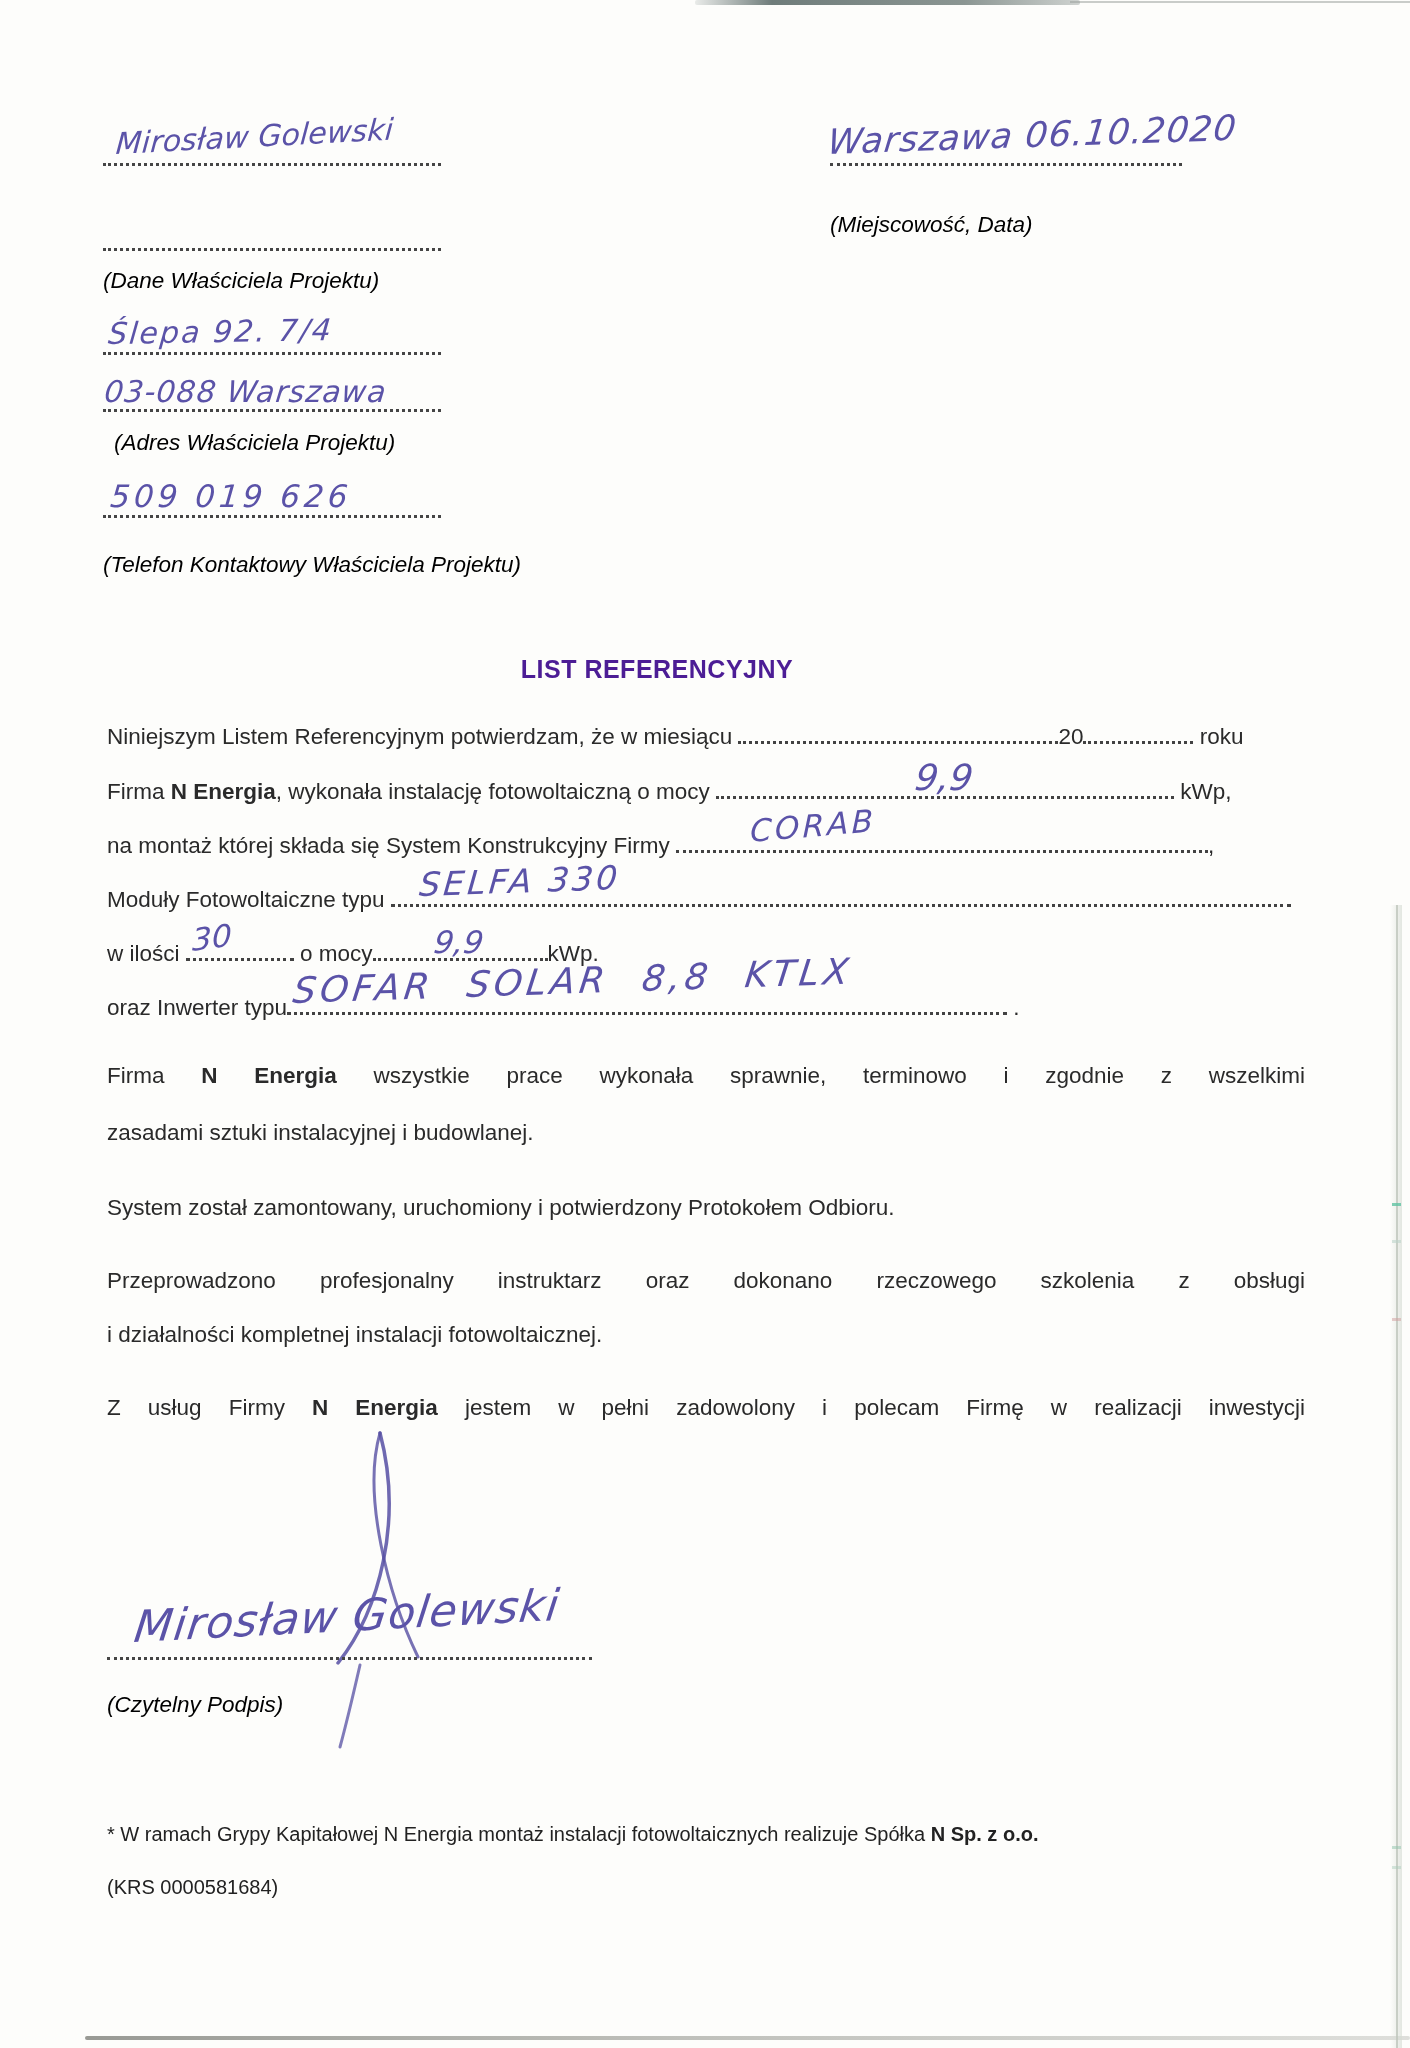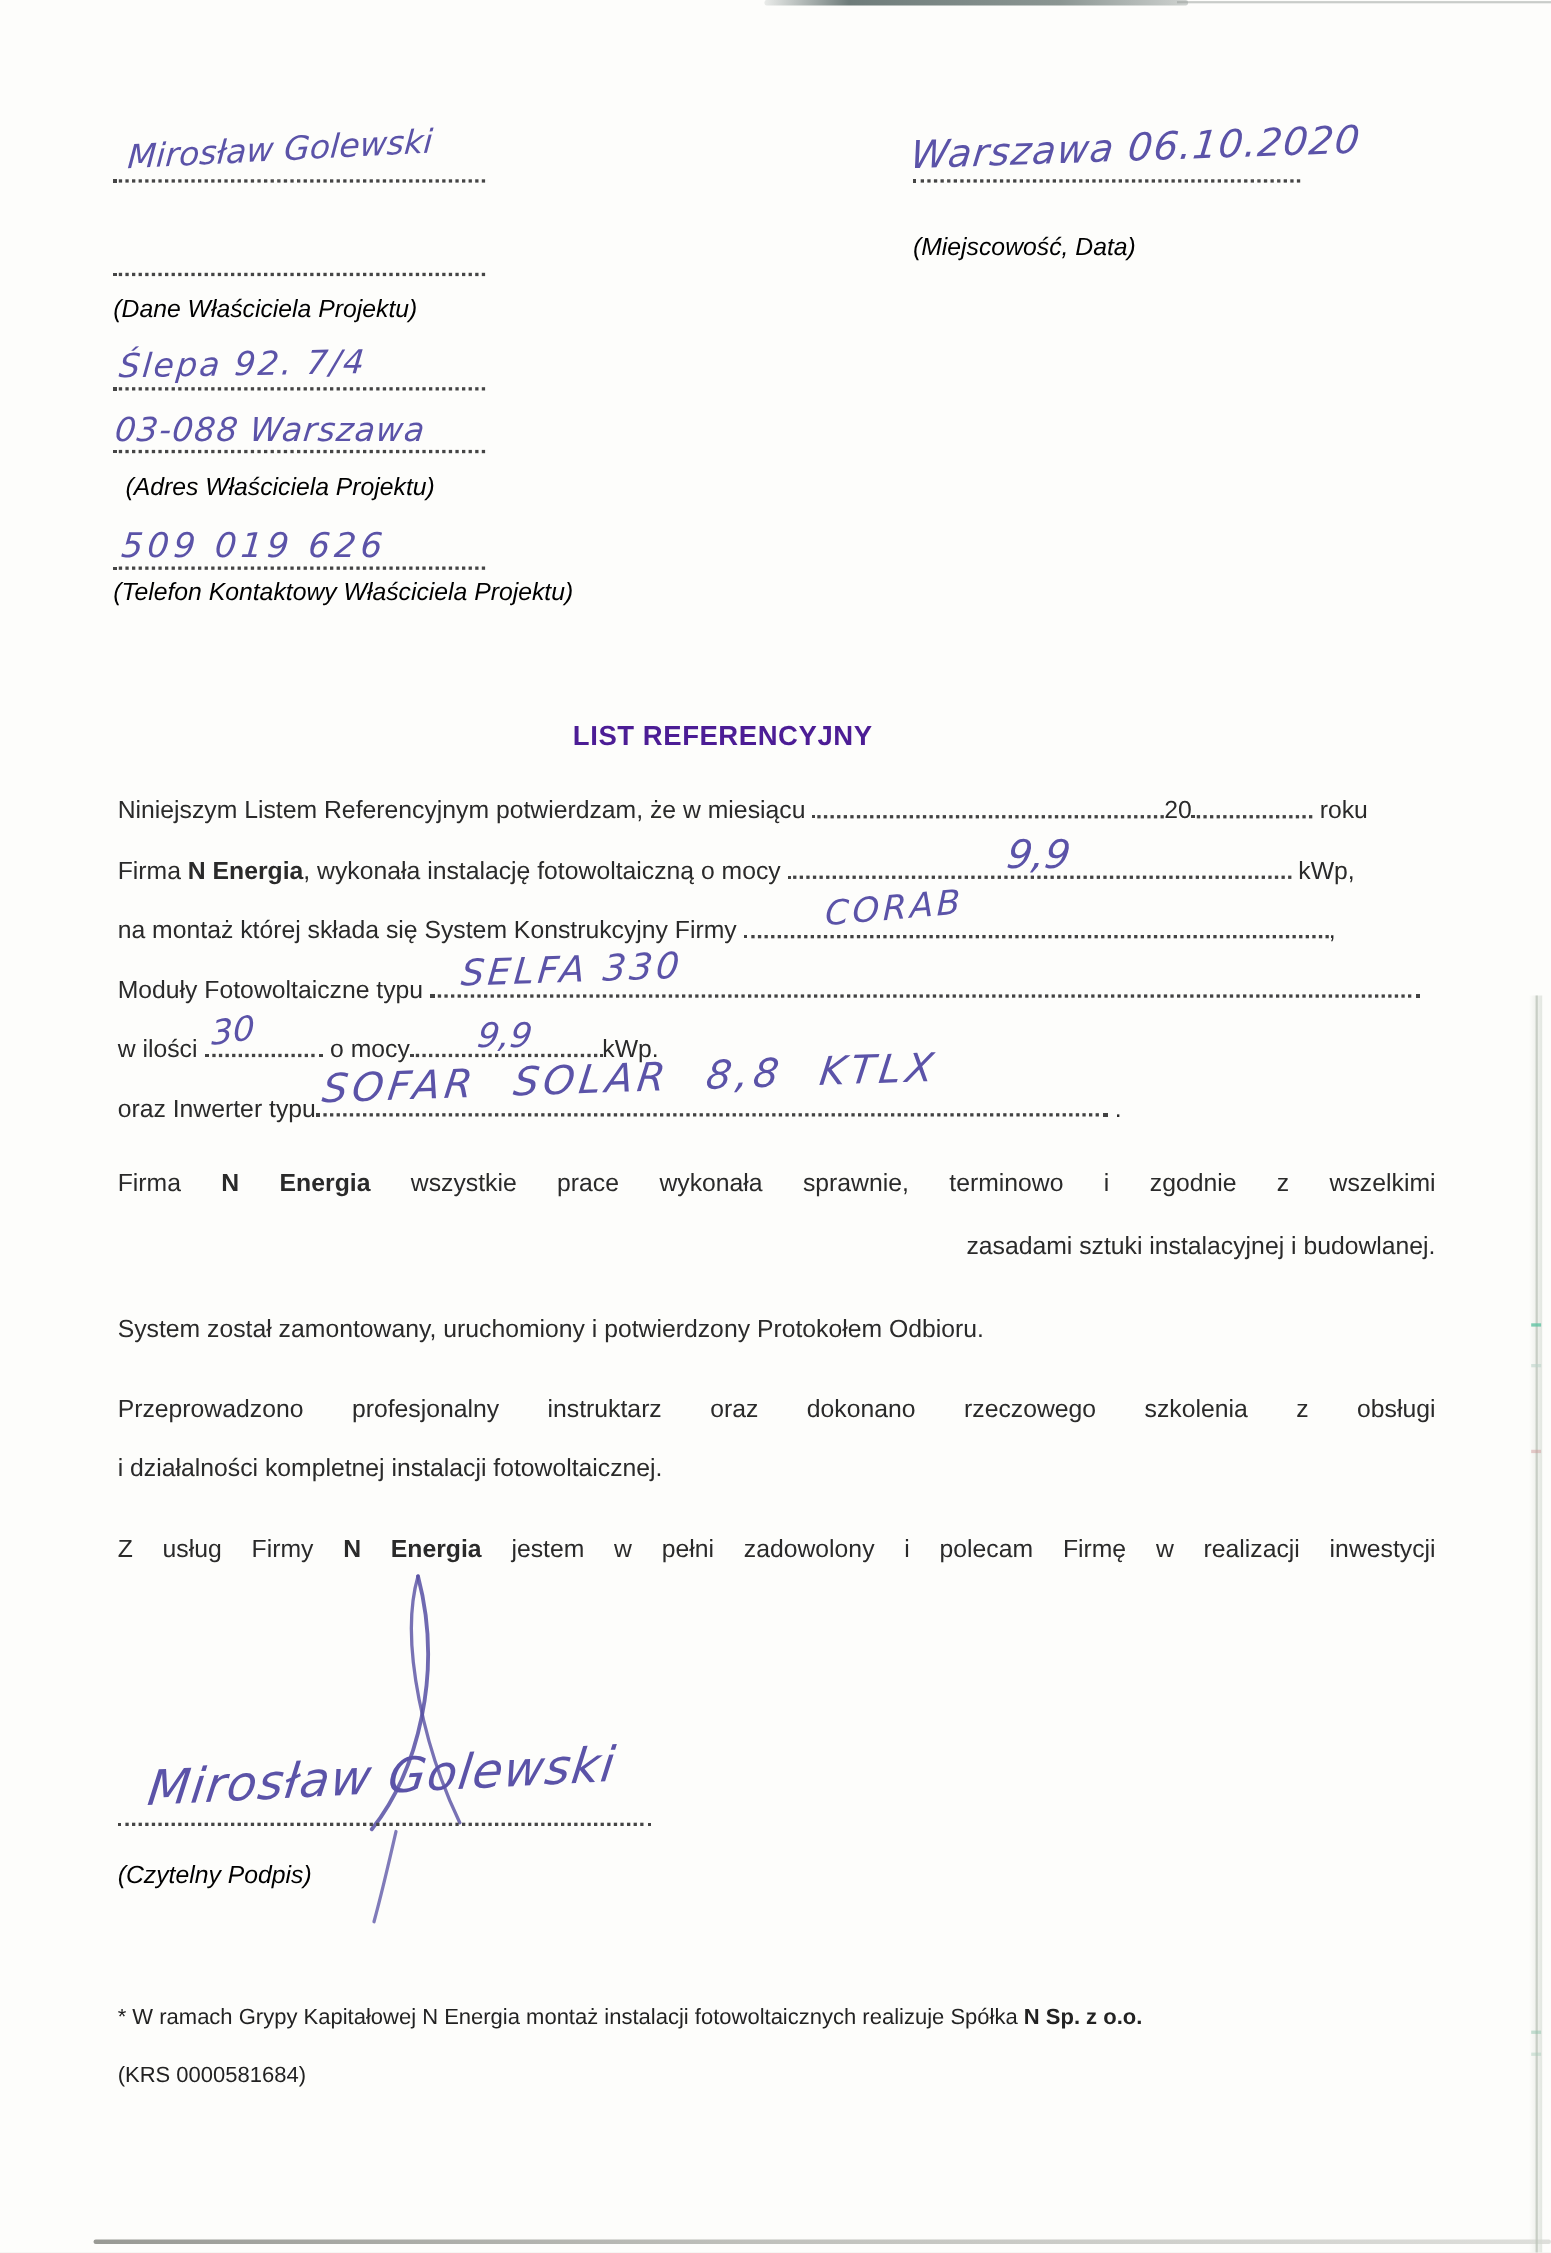--- a/index.html
+++ b/index.html
@@ -59,21 +59,21 @@
     <span class="hw" style="left:4px; bottom:3px; font-size:30px; letter-spacing:2px; transform:skewX(-6deg) rotate(-1deg);">Ślepa 92. 7/4</span>
   </div>
   <div class="dotline" style="left:103px; top:404px; width:338px;">
     <span class="hw" style="left:0; bottom:2px; font-size:30px; letter-spacing:1px; transform:skewX(-6deg);">03-088 Warszawa</span>
   </div>
   <div class="lbl" style="left:103px; top:430px;margin-left:11px;">(Adres Właściciela Projektu)</div>
 
   <div class="dotline" style="left:103px; top:510px; width:338px;">
     <span class="hw" style="left:6px; bottom:3px; font-size:31px; letter-spacing:4px; transform:skewX(-5deg);">509 019 626</span>
   </div>
-  <div class="lbl" style="left:103px; top:525px;">(Telefon Kontaktowy Właściciela Projektu)</div>
+  <div class="lbl" style="left:103px; top:552px;">(Telefon Kontaktowy Właściciela Projektu)</div>
 
   <div class="dotline" style="left:830px; top:158px; width:352px;">
     <span class="hw" style="left:-4px; bottom:3px; font-size:35px; letter-spacing:1px; transform:skewX(-8deg) rotate(-2deg);">Warszawa 06.10.2020</span>
   </div>
   <div class="lbl" style="left:830px; top:212px;">(Miejscowość, Data)</div>
 
   <div class="title">LIST REFERENCYJNY</div>
 
   <div class="bline" style="top:722px;">
     <span>Niniejszym Listem Referencyjnym potwierdzam, że w miesiącu </span><span class="fill" style="width:320px;"></span><span>20</span><span class="fill" style="width:110px;"></span><span> roku</span>
@@ -95,21 +95,21 @@
     <span>w ilości </span><span class="fill" style="width:108px;"><span class="hw" style="left:6px; bottom:2px; font-size:31px; transform:skewX(-8deg) rotate(-8deg);">30</span></span><span> o mocy</span><span class="fill" style="width:175px;"><span class="hw" style="left:34%; bottom:0; font-size:31px; transform:skewX(-8deg);">9,9</span></span><span>kWp.</span>
   </div>
 
   <div class="bline" style="top:993px;">
     <span>oraz Inwerter typu</span><span class="fill" style="width:720px;"><span class="hw" style="left:4px; bottom:3px; font-size:36px; letter-spacing:4px; word-spacing:18px; transform:skewX(-9deg) rotate(-2deg);">SOFAR SOLAR 8,8 KTLX</span></span><span> .</span>
   </div>
 
   <div class="bline just" style="top:1061px;">
     <span>Firma </span><span class="b">N Energia</span><span> wszystkie prace wykonała sprawnie, terminowo i zgodnie z wszelkimi</span>
   </div>
-  <div class="bline" style="top:1118px;text-align:right;">zasadami sztuki instalacyjnej i budowlanej.</div>
+  <div class="bline" style="top:1118px;">zasadami sztuki instalacyjnej i budowlanej.</div>
 
   <div class="bline" style="top:1193px;">System został zamontowany, uruchomiony i potwierdzony Protokołem Odbioru.</div>
 
   <div class="bline just" style="top:1266px;">Przeprowadzono profesjonalny instruktarz oraz dokonano rzeczowego szkolenia z obsługi</div>
   <div class="bline" style="top:1320px;">i działalności kompletnej instalacji fotowoltaicznej.</div>
 
   <div class="bline just" style="top:1393px;">
     <span>Z usług Firmy </span><span class="b">N Energia</span><span> jestem w pełni zadowolony i polecam Firmę w realizacji inwestycji</span>
   </div>
 

